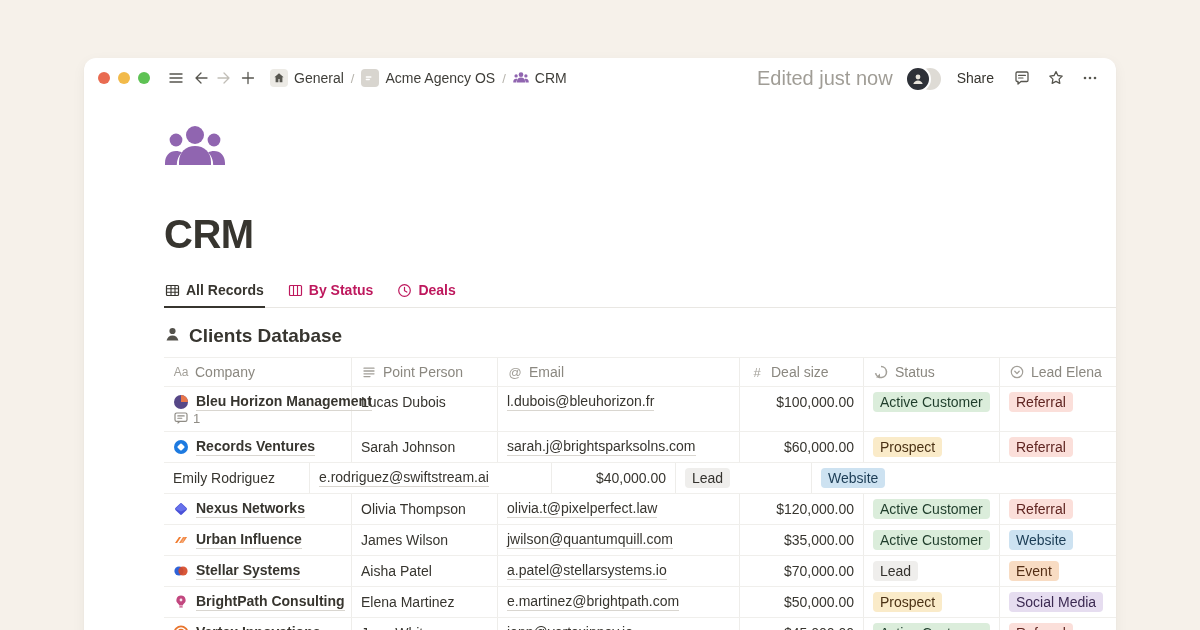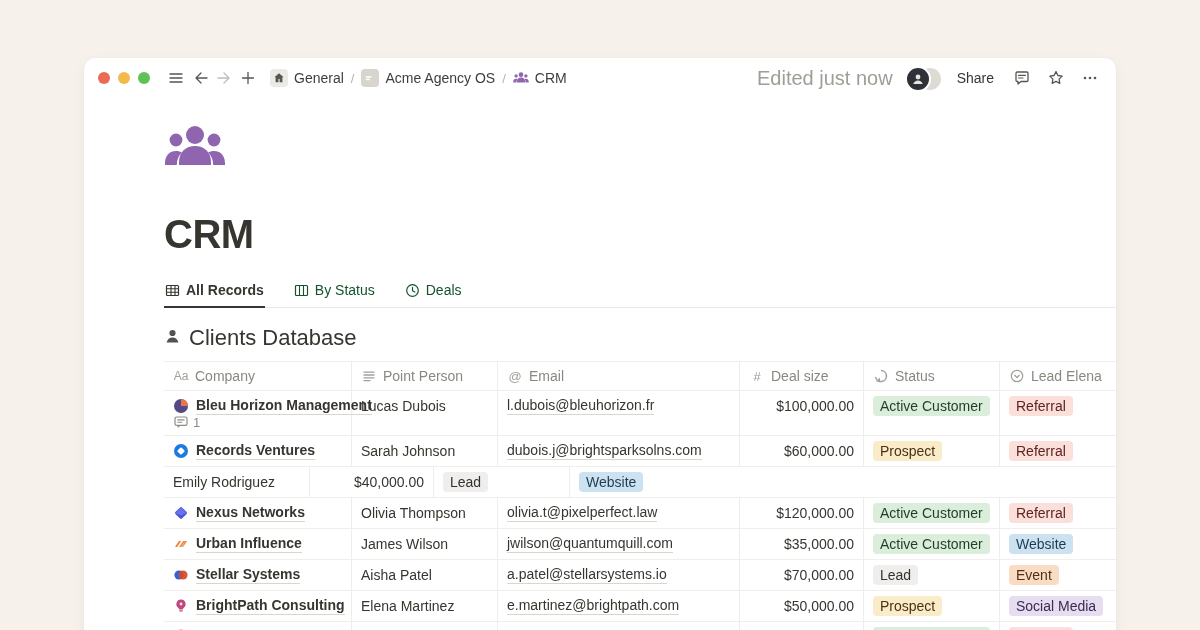--- a/index.html
+++ b/index.html
@@ -31,27 +31,27 @@
   .edited{color:#A09D96;font-size:20px;margin-right:2px;}
   .avatars{display:flex;align-items:center;position:relative;width:36px;height:24px;}
   .avatar{width:22px;height:22px;border-radius:50%;border:2px solid #fff;position:absolute;top:0;}
   .avatar.back{left:12px;background:#D9D5CE;opacity:.85;}
   .avatar.front{left:0;background:#2E3138;z-index:2;display:flex;align-items:center;justify-content:center;}
   .share{font-size:14px;color:#37352F;padding:3px 6px;border-radius:4px;}
   
   .content{padding:24px 0 0 80px;}
   .page-icon{width:62px;height:52px;margin-bottom:40px;}
   h1.title{font-size:40px;line-height:1;margin:0 0 24px 0;color:#37352F;font-weight:700;letter-spacing:-.5px;}
-  .tabs{display:flex;align-items:flex-end;gap:28px;border-bottom:1px solid #E9E7E3;margin-right:0;}
-  .tab{display:flex;align-items:center;gap:6px;font-size:14px;color:#14532d;padding:4px 1px 8px;
-       border-bottom:2px solid transparent;margin-bottom:-1px;}
+  .tabs{display:flex;align-items:flex-end;gap:22px;border-bottom:1px solid #E9E7E3;margin-right:0;}
+  .tab{display:flex;align-items:center;gap:6px;font-size:14px;color:#be185d;padding:4px 1px 8px;
+       border-bottom:2px solid transparent;margin-bottom:-1px;font-weight:bold;}
   .tab.active{color:#37352F;font-weight:700;border-bottom-color:#37352F;}
   .tab svg{flex:none;}
   .section-row{display:flex;align-items:center;gap:8px;margin:17px 0 10px 0;}
-  .section-title{font-size:22px;font-weight:400;color:#37352F;}
+  .section-title{font-size:19px;font-weight:700;color:#37352F;}
   
   .table{font-size:14px;color:#37352F;width:986px;}
   .trow{display:flex;border-bottom:1px solid #F0EFEC;}
   .trow.head{border-top:1px solid #F0EFEC;}
   .cell{flex:none;padding:5px 9px;box-sizing:border-box;border-right:1px solid #EEEDEA;
         display:flex;align-items:flex-start;gap:6px;min-height:30px;}
   .cell:last-child{border-right:none;}
   .cell.num{justify-content:flex-end;}
   .head .cell{color:#8B8880;min-height:28px;align-items:center;padding-top:3px;padding-bottom:3px;text-align:right;}
   .head .hicon{color:#A3A099;display:flex;align-items:center;font-size:13px;width:16px;justify-content:center;flex:none;}
@@ -321,35 +321,38 @@
                   </svg>
                 </span>
                 <span class="co-name">Records Ventures</span>
               </div>
             </div>
           </div>
           <div class="cell" style="width: 146px;">
             <span class="plain">Sarah Johnson</span>
           </div>
           <div class="cell" style="width: 242px;">
-            <span class="email-link">dubois.j@brightsparksolns.com</span>
+            <span class="email-link">sarah.j@brightsparksolns.com</span>
           </div>
           <div class="cell num" style="width: 124px;">
             <span class="plain">$60,000.00</span>
           </div>
           <div class="cell" style="width: 136px;">
             <span class="pill" style="background:#FAEBC9;color:#4A3114">Prospect</span>
           </div>
           <div class="cell" style="width: 150px;">
             <span class="pill" style="background:#FBDFDA;color:#5F2420">Referral</span>
           </div>
         </div>
         <div class="trow">
           <div class="cell" style="width: 146px;">
             <span class="plain">Emily Rodriguez</span>
+          </div>
+          <div class="cell" style="width: 242px;">
+            <span class="email-link">e.rodriguez@swiftstream.ai</span>
           </div>
           <div class="cell num" style="width: 124px;">
             <span class="plain">$40,000.00</span>
           </div>
           <div class="cell" style="width: 136px;">
             <span class="pill" style="background:#EFEEEC;color:#34322E">Lead</span>
           </div>
           <div class="cell" style="width: 150px;">
             <span class="pill" style="background:#CDE2F1;color:#1B3C55">Website</span>
           </div>

